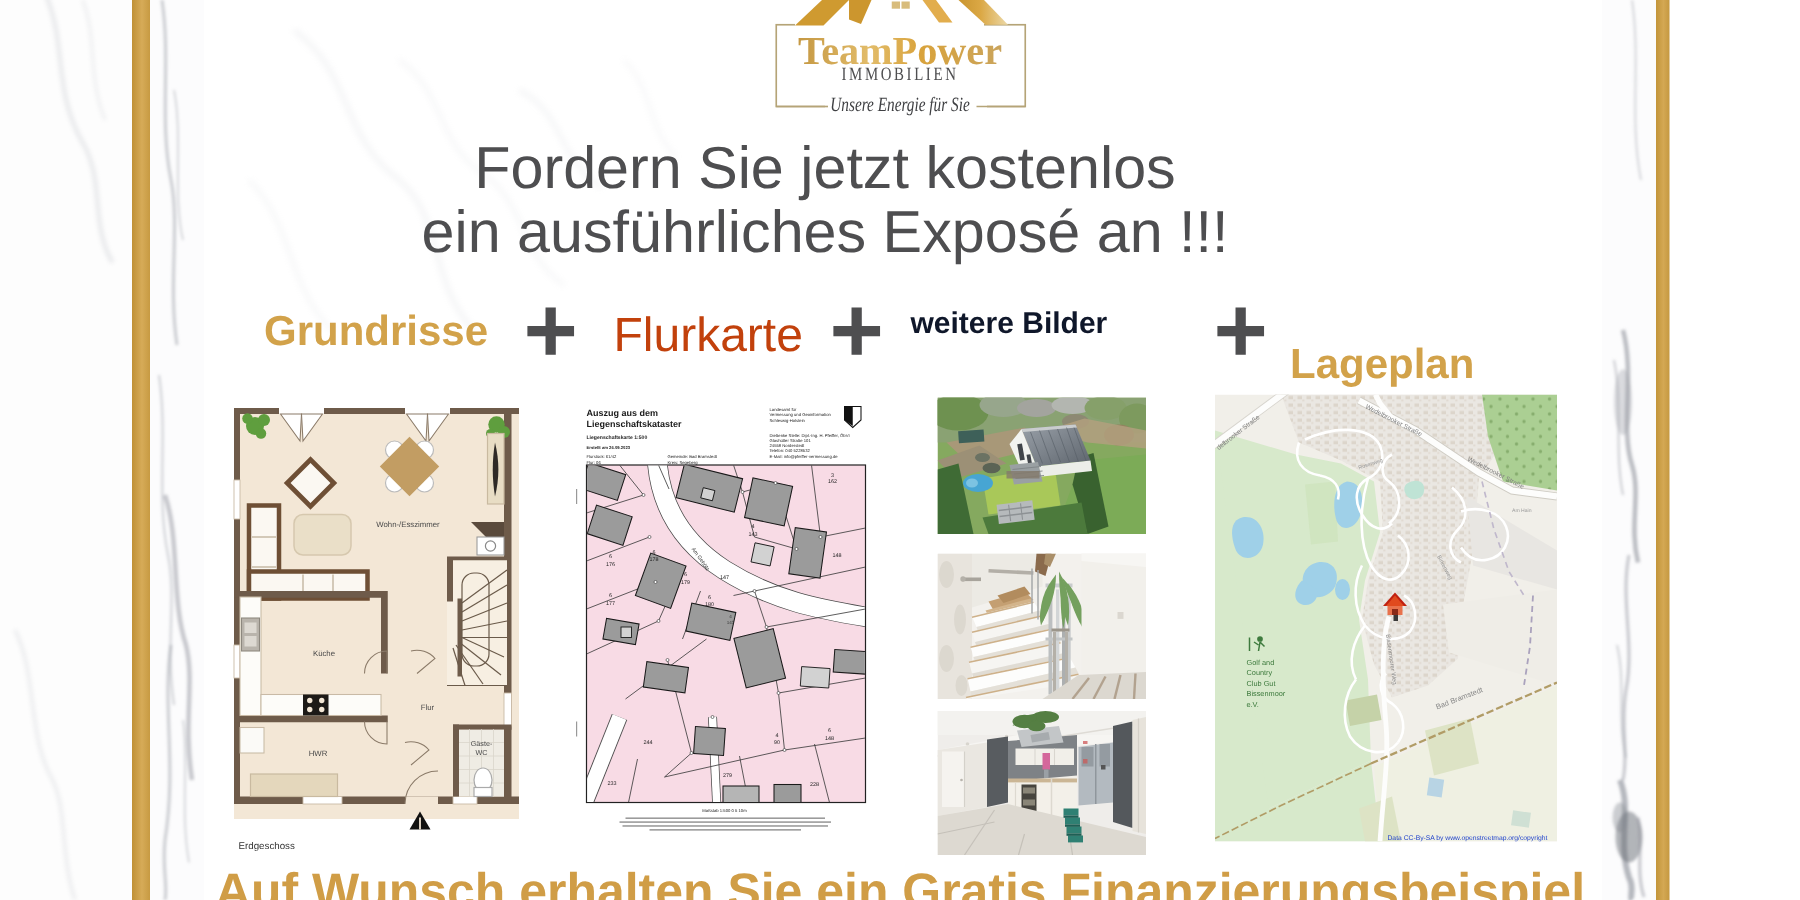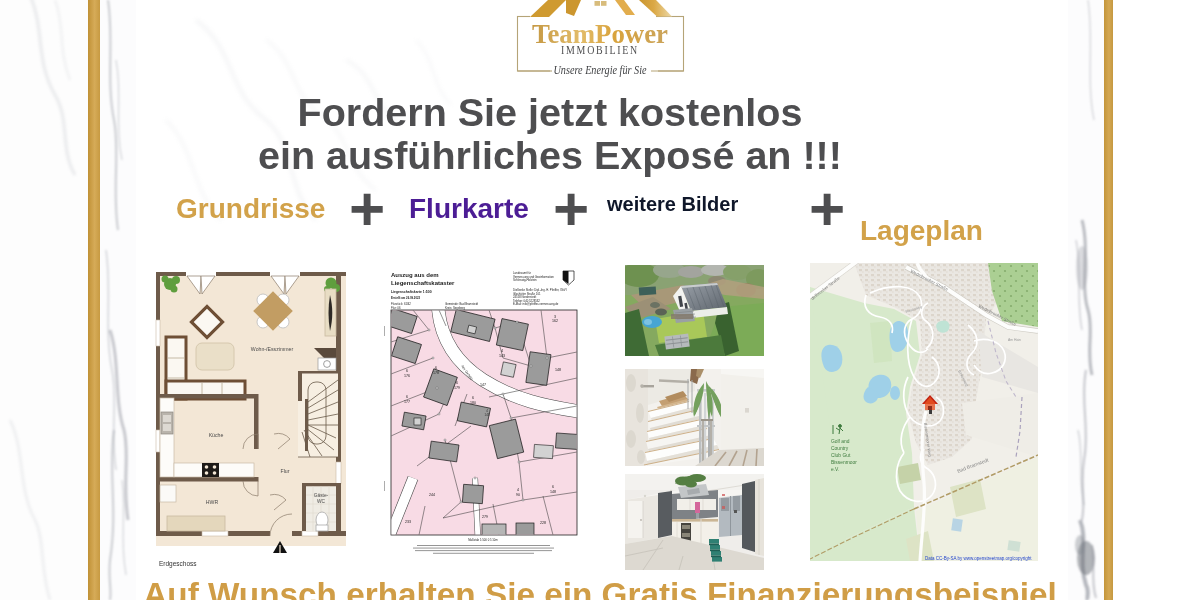--- a/index.html
+++ b/index.html
@@ -112,31 +112,31 @@
 <text x="100" y="42.5" text-anchor="middle" font-family="Liberation Serif, serif" font-size="26.5" font-weight="bold" fill="url(#goldT)" textLength="136" lengthAdjust="spacingAndGlyphs">TeamPower</text>
 
 <text x="100" y="53.5" text-anchor="middle" font-family="Liberation Serif, serif" font-size="12.5" letter-spacing="2.2" fill="#4f4f51" textLength="78" lengthAdjust="spacingAndGlyphs">IMMOBILIEN</text>
 
 <text x="100" y="74" text-anchor="middle" font-family="Liberation Serif, serif" font-style="italic" font-size="13.5" fill="#3f4043" textLength="93" lengthAdjust="spacingAndGlyphs">Unsere Energie für Sie</text>
 
 <line x1="17.5" y1="71" x2="50" y2="71" stroke="#b5a477" stroke-width="1.1"></line>
 <line x1="151" y1="71" x2="183.5" y2="71" stroke="#b5a477" stroke-width="1.1"></line>
 </svg>
 
-<div class="abs" style="left:0;top:91px;width:1100px;text-align:center;font-size:39.5px;font-weight:bold;color:#4e4e50;line-height:42.5px;letter-spacing:0px;">
+<div class="abs" style="left:0;top:91px;width:1100px;text-align:center;font-size:39.5px;font-weight:normal;color:#4e4e50;line-height:42.5px;letter-spacing:0px;">
 Fordern Sie jetzt kostenlos<br>ein ausführliches Exposé an !!!
 </div>
 
-<div class="abs" style="left:0;top:192px;width:1080px;height:40px;">
+<div class="abs" style="left:0;top:204px;width:1080px;height:40px;">
 
 <span class="abs" style="left:176px;top:1px;font-size:28px;font-weight:bold;color:#d2a24a;">Grundrisse</span>
 
 <span class="abs" style="left:349px;top:-19px;font-size:62px;font-weight:bold;color:#4e4e50;">+</span>
 
-<span class="abs" style="left:409px;top:1px;font-size:28px;font-weight:bold;color:#4c1d95;">Flurkarte</span>
+<span class="abs" style="left:409px;top:1px;font-size:32px;font-weight:normal;color:#c2410c;">Flurkarte</span>
 
 <span class="abs" style="left:553px;top:-19px;font-size:62px;font-weight:bold;color:#4e4e50;">+</span>
 
 <span class="abs" style="left:607px;top:1px;font-size:20px;font-weight:bold;color:#0f172a;">weitere Bilder</span>
 
 <span class="abs" style="left:809px;top:-19px;font-size:62px;font-weight:bold;color:#4e4e50;">+</span>
 
 <span class="abs" style="left:860px;top:1px;font-size:28px;font-weight:bold;color:#d2a24a;margin-top:22px;">Lageplan</span>
 </div>
 

